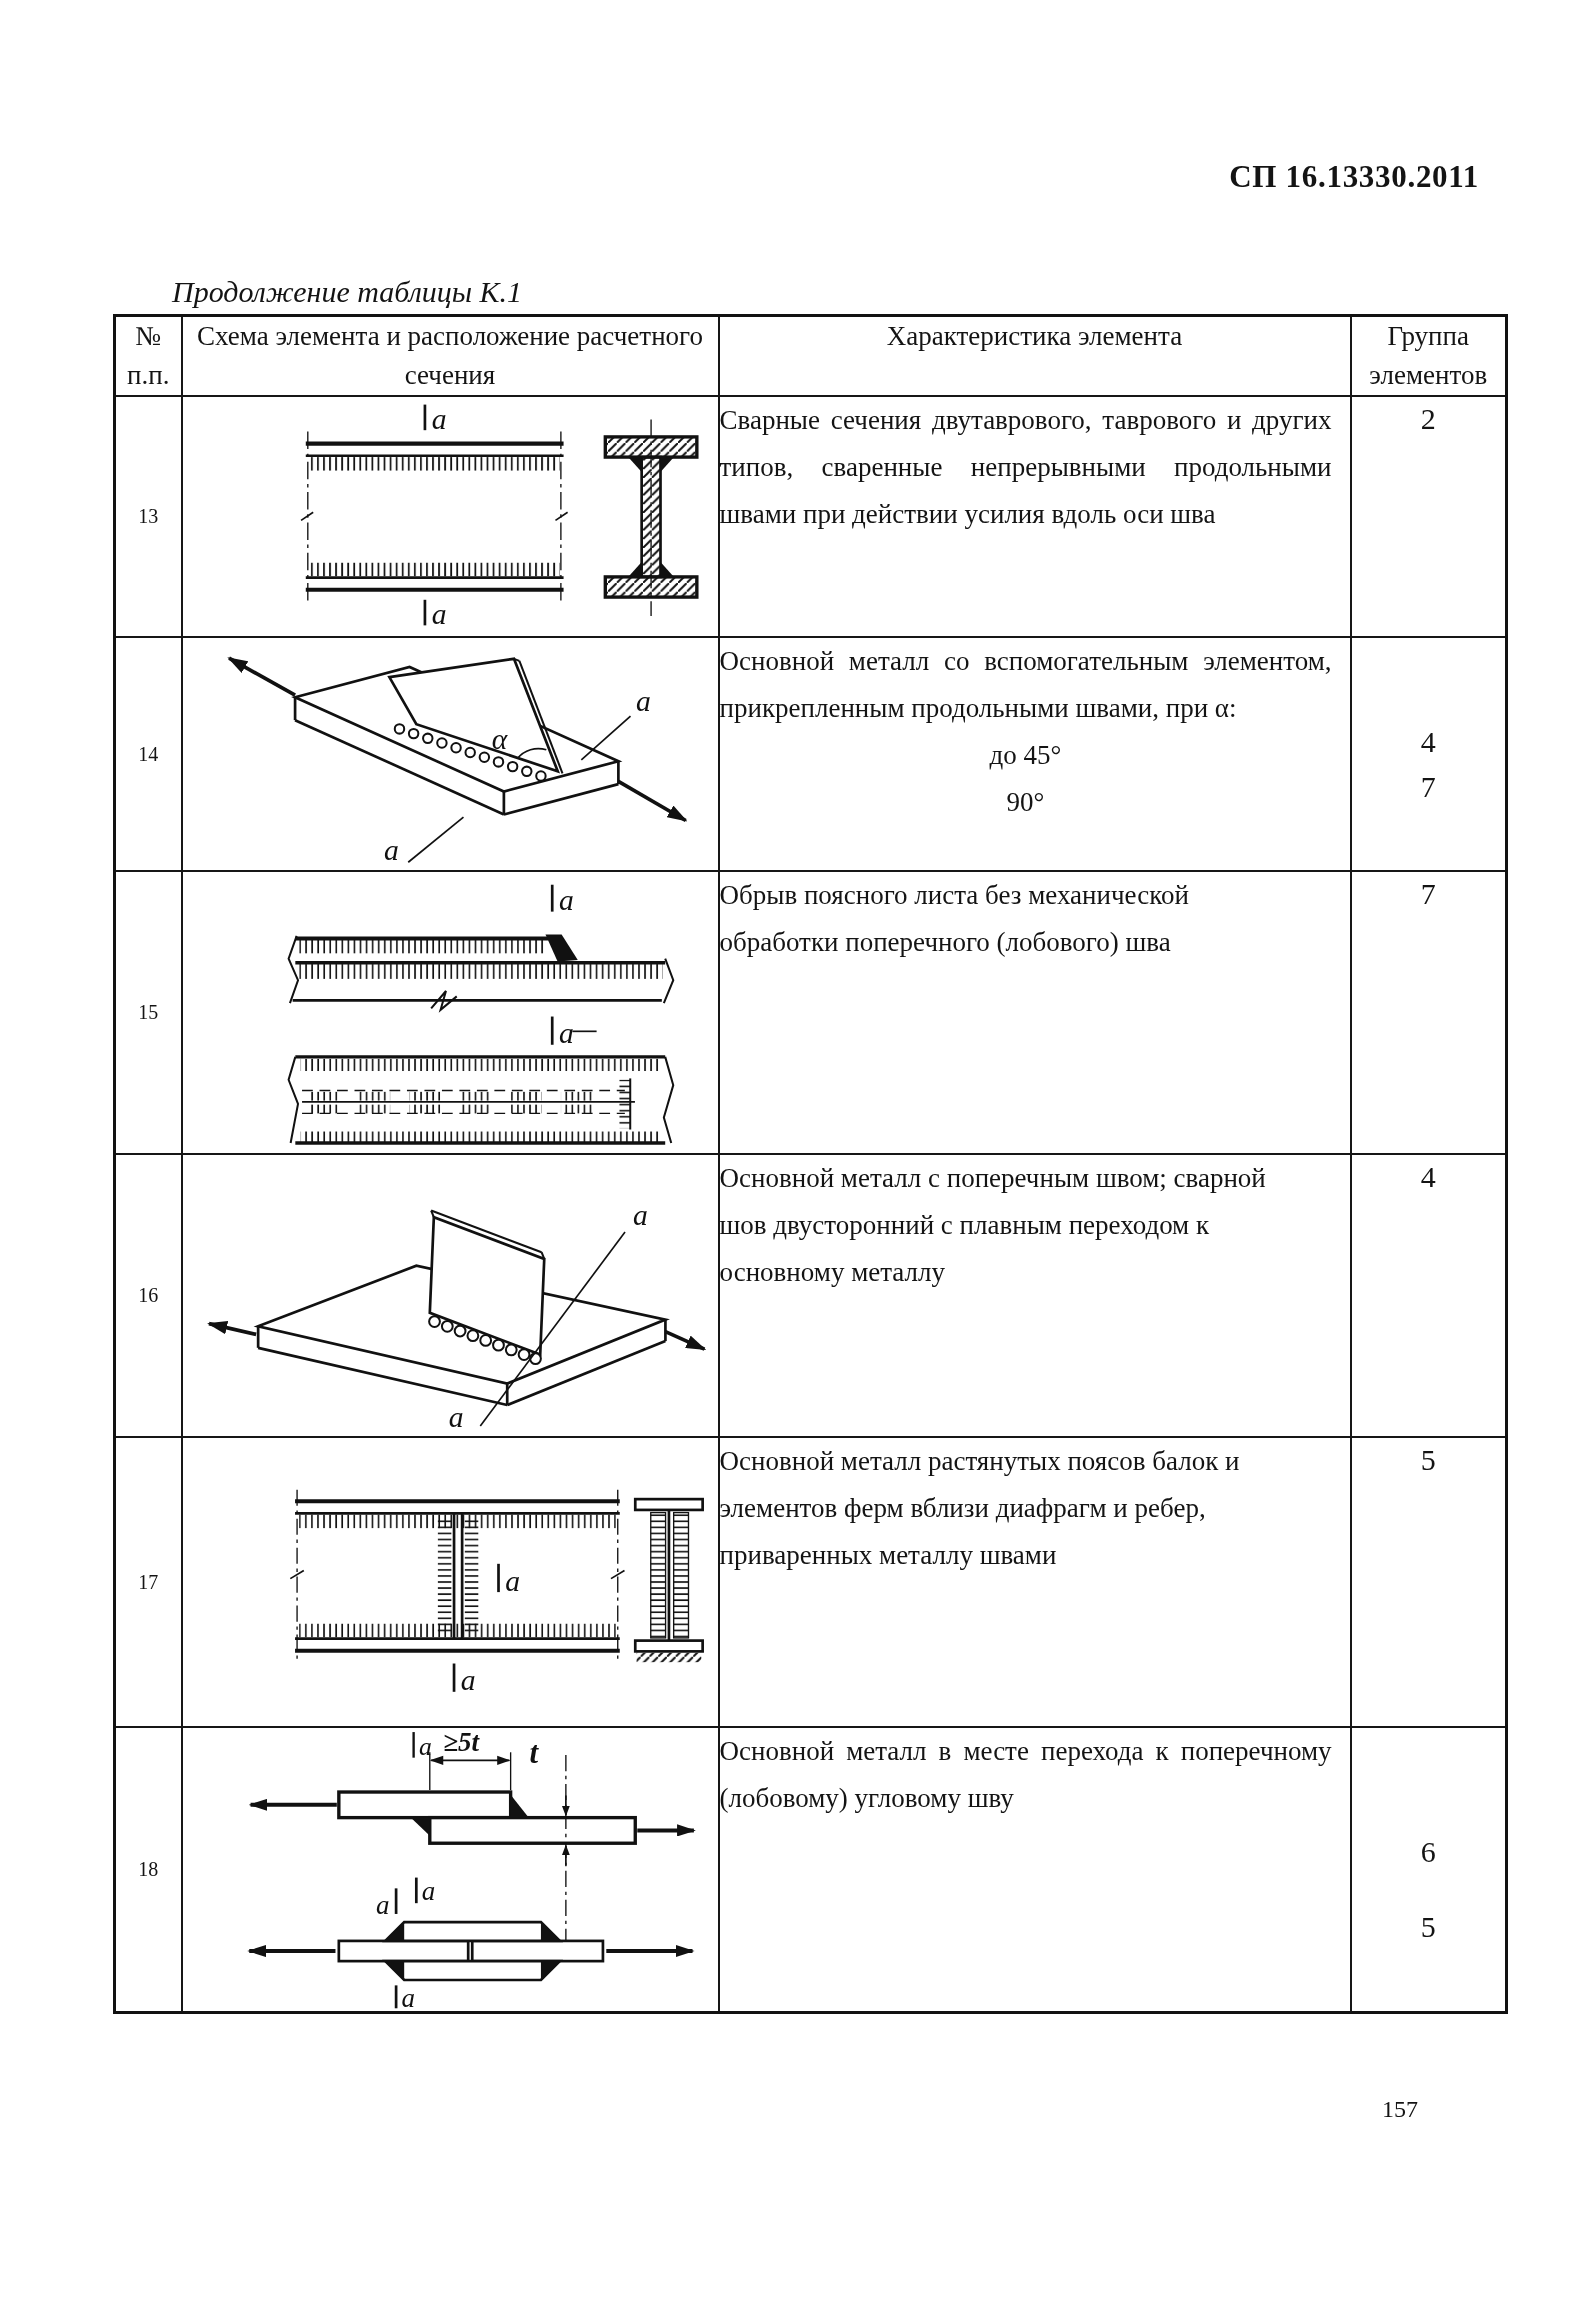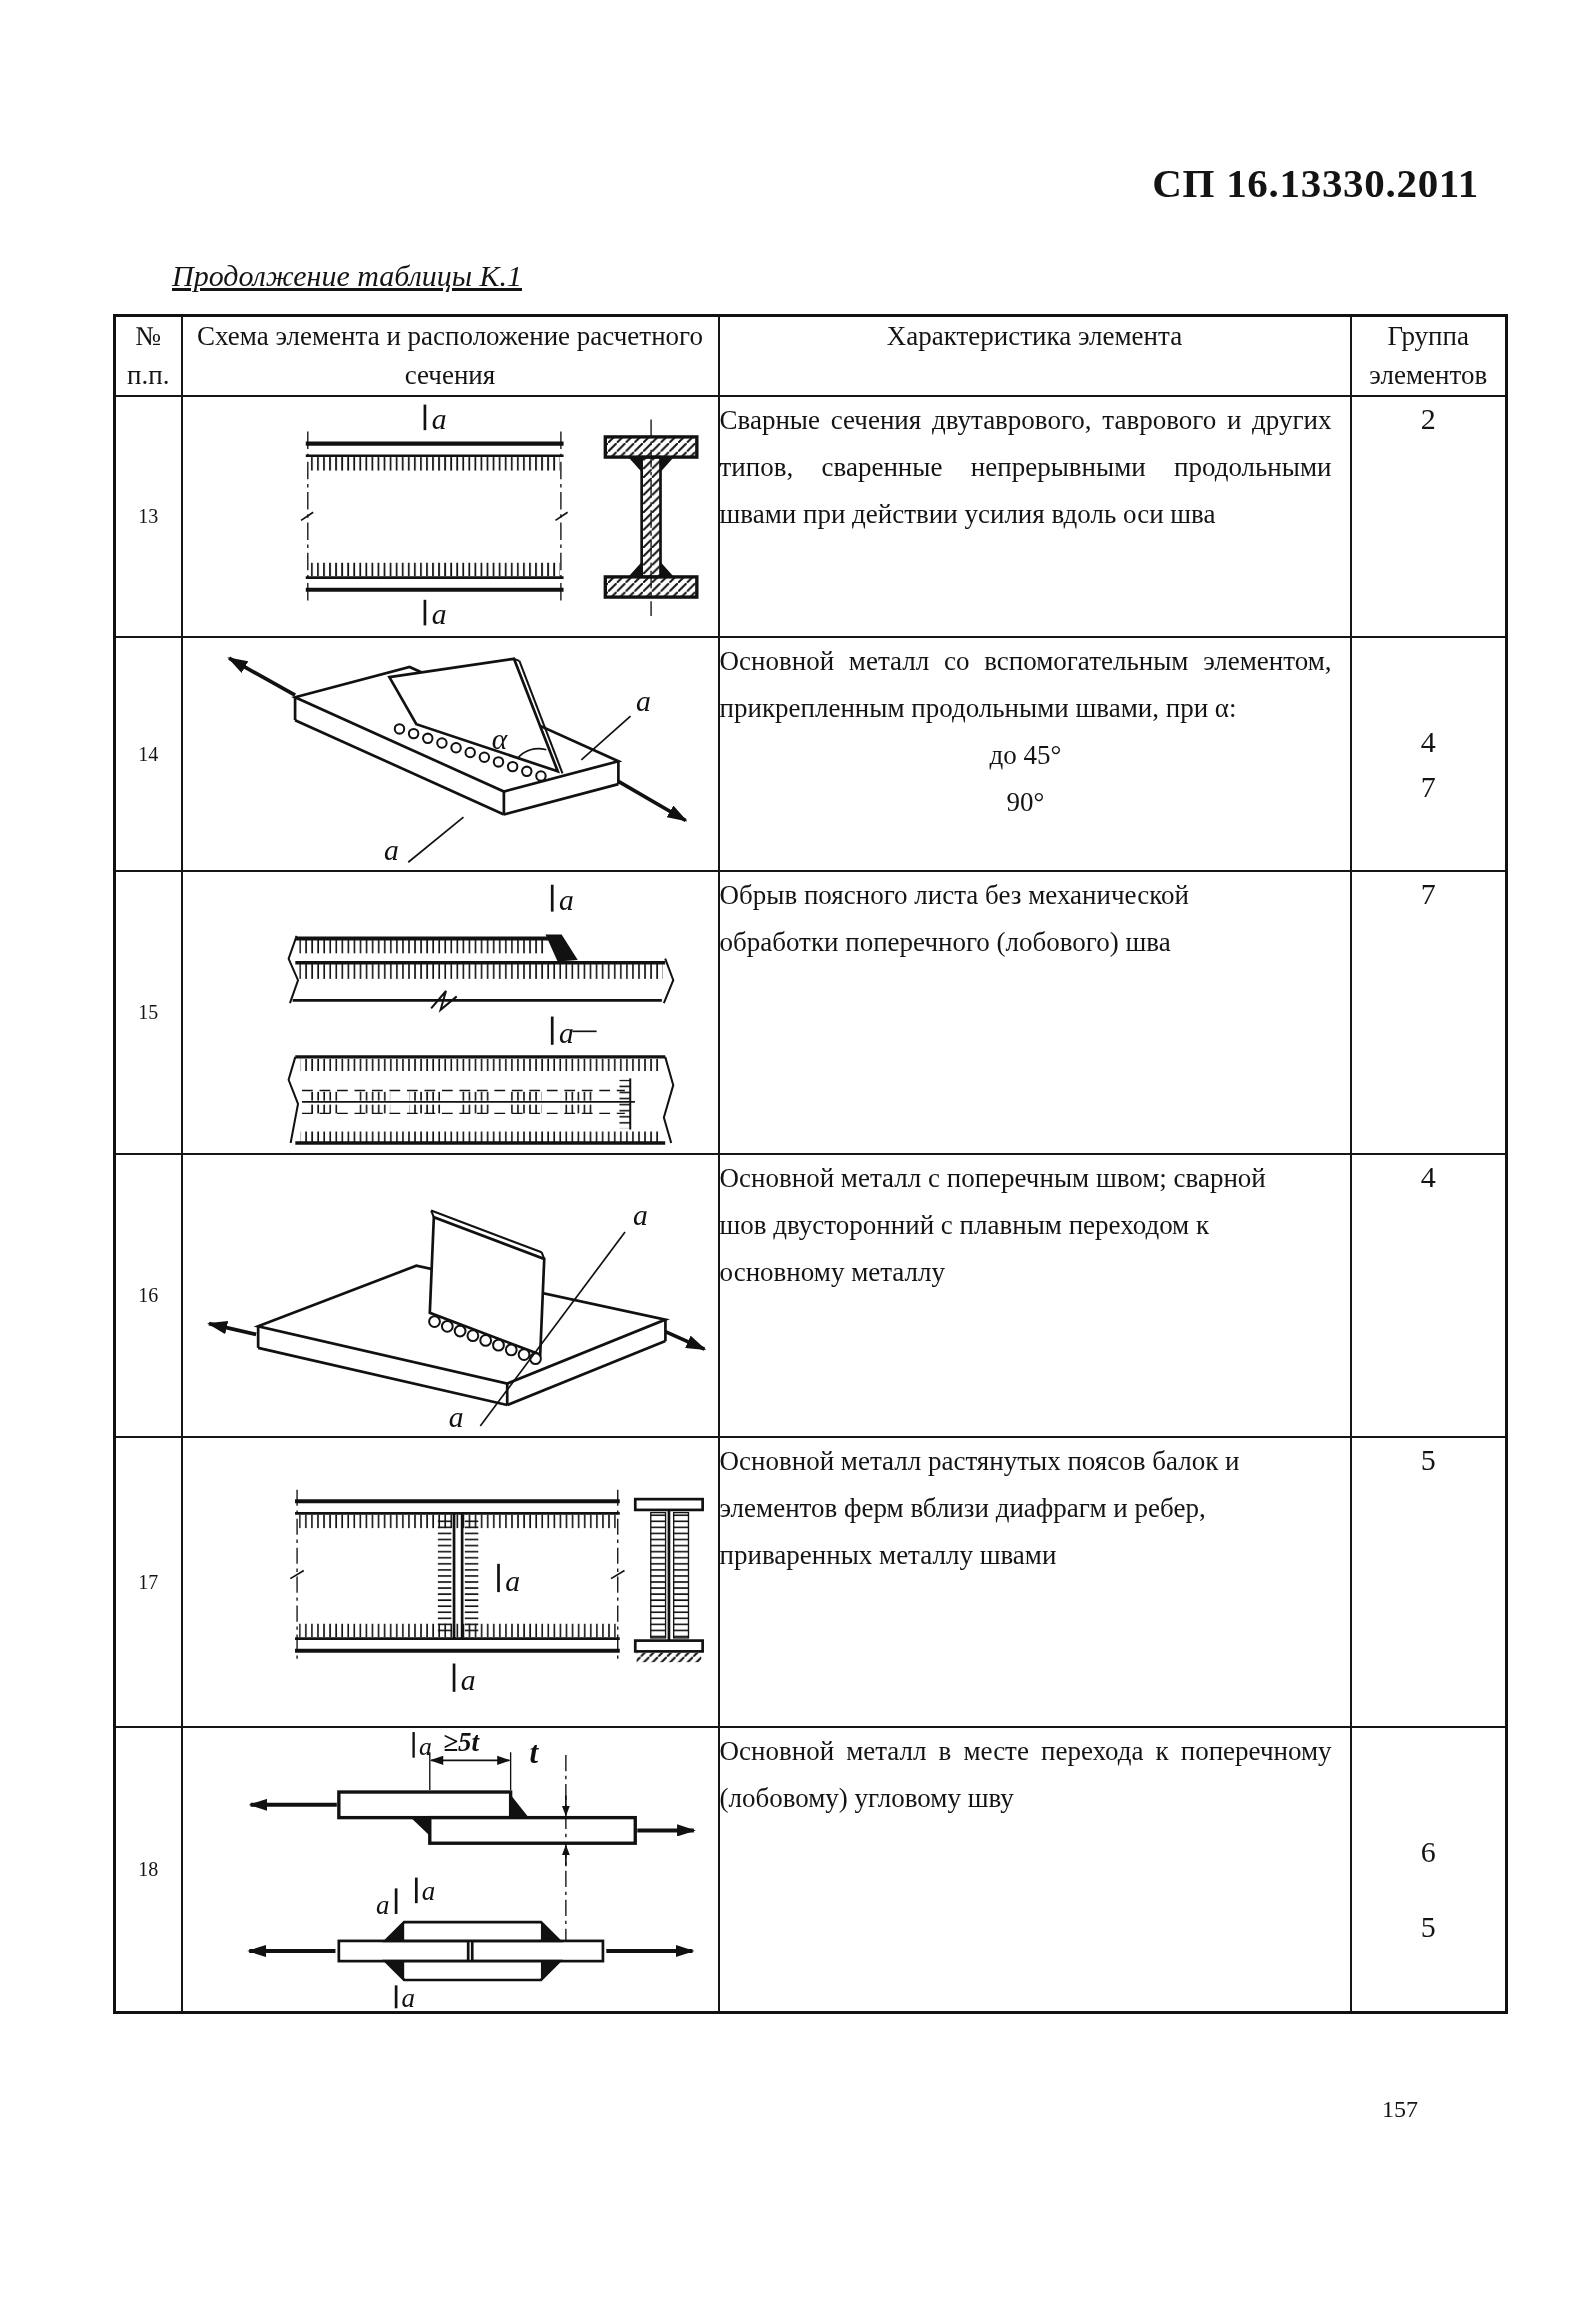--- a/index.html
+++ b/index.html
@@ -1,19 +1,19 @@
 <!DOCTYPE html>
 <html style="font-size:10.8px"><head>
 <meta charset="utf-8">
 <style>
   html,body{margin:0;padding:0;background:#ffffff;}
   #page{position:relative;width:1592px;height:2307px;background:#fff;
         font-family:"Liberation Serif","DejaVu Serif",serif;color:#141414;overflow:hidden;}
-  .docnum{position:absolute;top:159px;right:113px;font-size:41px;font-weight:bold;letter-spacing:0.7px;}
-  .caption{position:absolute;left:172px;top:259px;font-size:30px;font-style:italic;text-decoration:underline;}
+  .docnum{position:absolute;top:159px;right:113px;font-size:31px;font-weight:bold;letter-spacing:0.7px;}
+  .caption{position:absolute;left:172px;top:275px;font-size:30px;font-style:italic;}
   .pagenum{position:absolute;left:1382px;top:2096px;font-size:24px;}
   table.k1{position:absolute;left:113px;top:314px;border-collapse:collapse;table-layout:fixed;
            width:1392px;border:3.4px solid #111;}
   table.k1 th, table.k1 td{border:2.7px solid #161616;padding:0;}
   col.c1{width:67px;} col.c2{width:537px;} col.c3{width:632px;} col.c4{width:156px;}
   thead th{font-weight:normal;font-size:27px;line-height:1.45;vertical-align:top;
            text-align:center;padding:6.7px 5.4px 5.4px 5.4px;}
   td.num{font-size:20px;text-align:center;vertical-align:middle;}
   td.schema{vertical-align:middle;text-align:center;}
   td.schema svg{display:block;margin:0 auto;}

